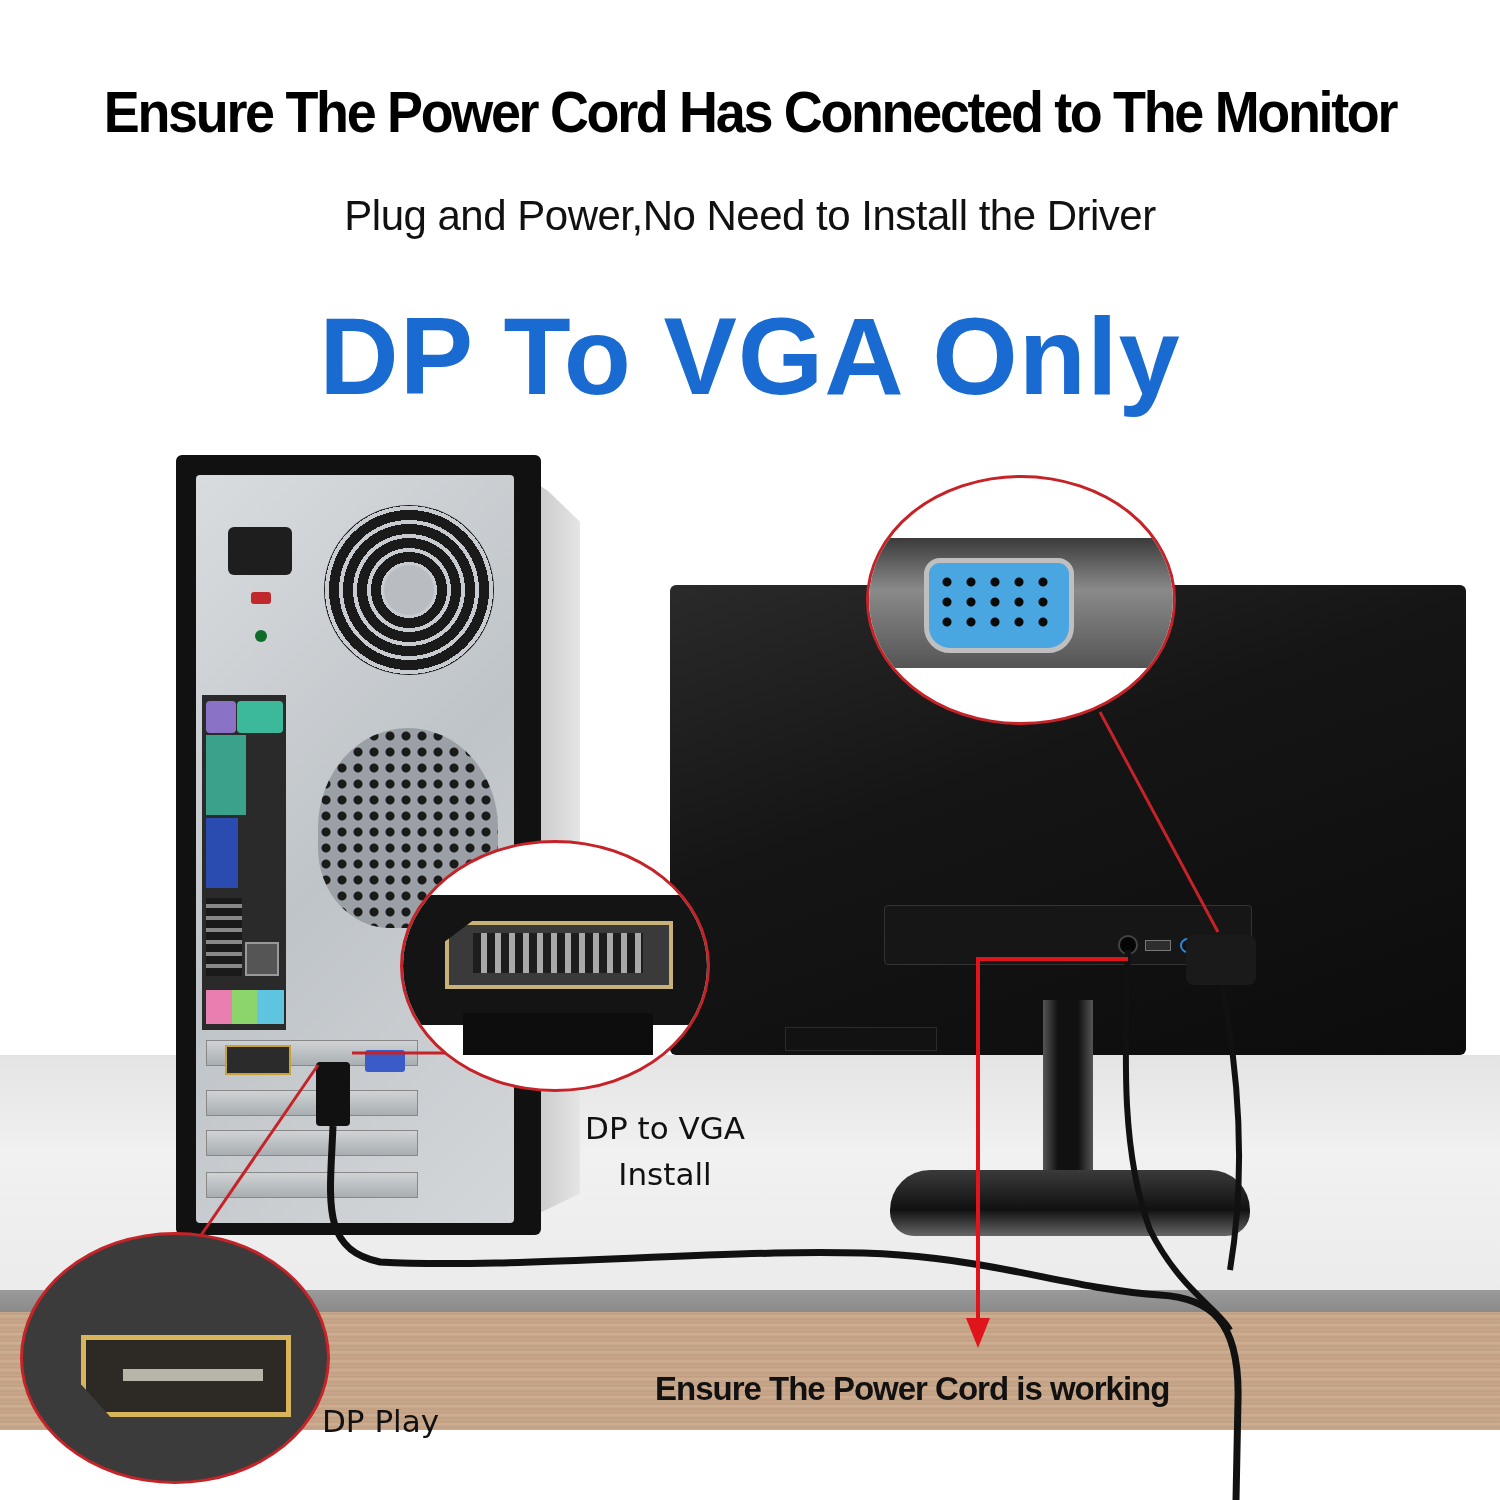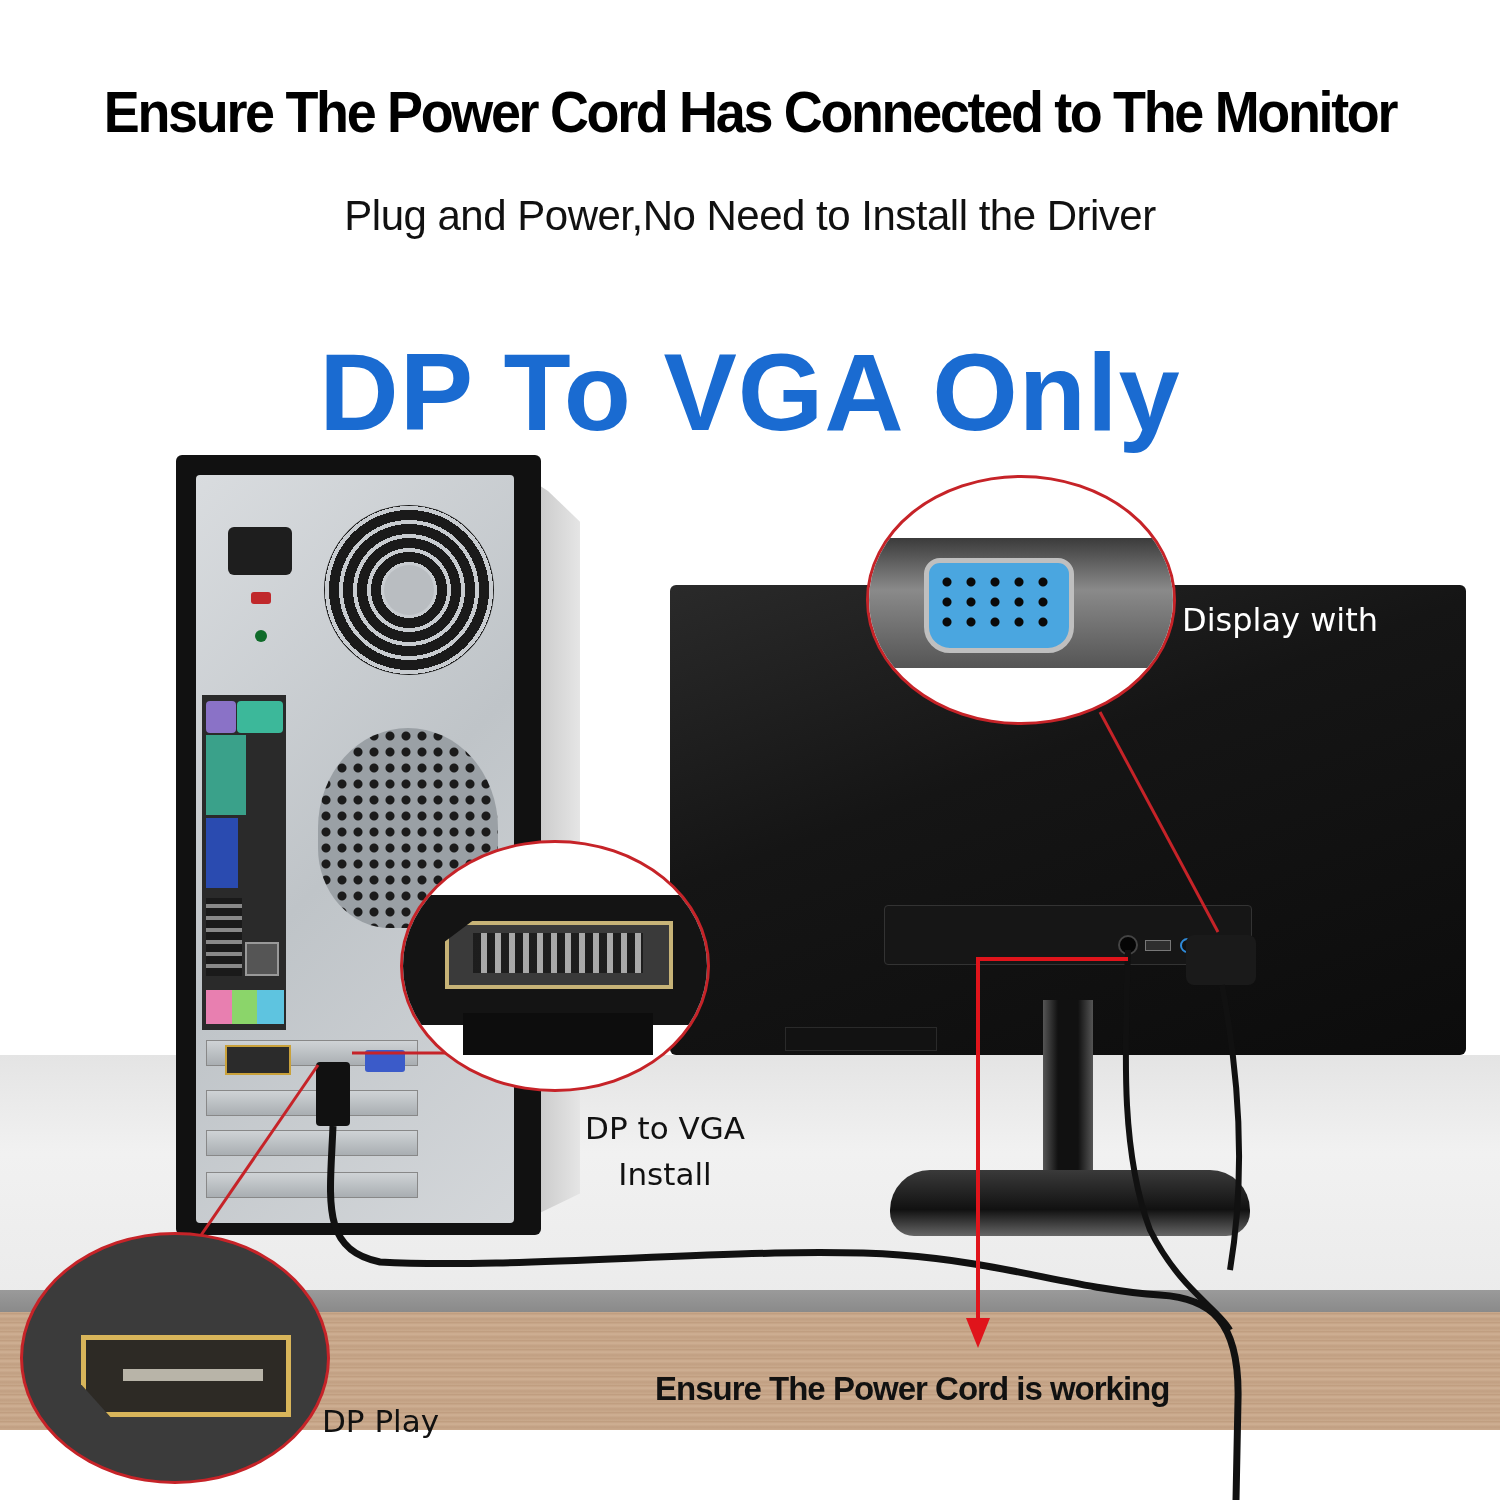--- a/index.html
+++ b/index.html
@@ -1,20 +1,20 @@
 <!DOCTYPE html>
 <html><head>
 <meta charset="utf-8">
 <style>
   html, body { margin:0; padding:0; }
   body { width:1500px; height:1500px; background:#ffffff; position:relative; overflow:hidden; font-family:"Liberation Sans", sans-serif; }
   .abs { position:absolute; }
   .headline { left:0; top:78px; width:1500px; text-align:center; font-family:"Liberation Sans", sans-serif; font-weight:bold; font-size:58px; letter-spacing:-2.5px; color:#000; transform:scaleX(0.93); transform-origin:center; }
   .subhead { left:0; top:192px; width:1500px; text-align:center; font-size:42px; color:#111; letter-spacing:-0.5px; }
-  .title-blue { left:0; top:292px; width:1500px; text-align:center; font-size:110px; font-weight:bold; color:#1a6bd1; letter-spacing:1px;margin-top:36px; }
+  .title-blue { left:0; top:292px; width:1500px; text-align:center; font-size:110px; font-weight:bold; color:#1a6bd1; letter-spacing:1px; }
   
   .desk-top { left:0; top:1055px; width:1500px; height:245px; background:linear-gradient(#e4e4e4,#f1f1f1 40%,#ebebeb); }
   .desk-edge { left:0; top:1290px; width:1500px; height:22px; background:linear-gradient(#9a9a9a,#8a8a8a); }
   .desk-front { left:0; top:1312px; width:1500px; height:118px; background:repeating-linear-gradient(0deg,#c9a98c 0px,#c19f82 3px,#cfb094 6px,#bd9a7c 9px); }
   
   .tower-side { left:500px; top:460px; width:80px; height:772px; background:linear-gradient(90deg,#2c2c2c,#555 30%,#c7c7c7 40%,#e5e5e5); clip-path:polygon(0 0,60% 4%,100% 8%,100% 95%,0 100%); }
   .tower { left:176px; top:455px; width:365px; height:780px; background:#111; border-radius:6px; }
   .tower-panel { left:196px; top:475px; width:318px; height:748px; background:linear-gradient(135deg,#d9dcdf,#bfc4c8 50%,#d4d7da); border-radius:4px; }
   .psu-socket { left:228px; top:527px; width:64px; height:48px; background:#1e1e1e; border-radius:6px; }
   .psu-switch { left:251px; top:592px; width:20px; height:12px; background:#c0282b; border-radius:3px; }
@@ -137,20 +137,19 @@
   <div class="tab"></div>
   <div class="port"></div>
   <div class="pins"></div>
 </div>
 <div class="abs circle c-dpport">
   <div class="port"></div>
   <div class="bar"></div>
 </div>
 
 <div class="abs label lbl-display">
-  <div>Display with</div>
 </div>
 <div class="abs label lbl-adapter">
   <div>DP to VGA</div>
   <div>Install</div>
 </div>
 <div class="abs label lbl-dpport">DP Play</div>
 <div class="abs lbl-power">Ensure The Power Cord is working</div>
 
 </body></html>

